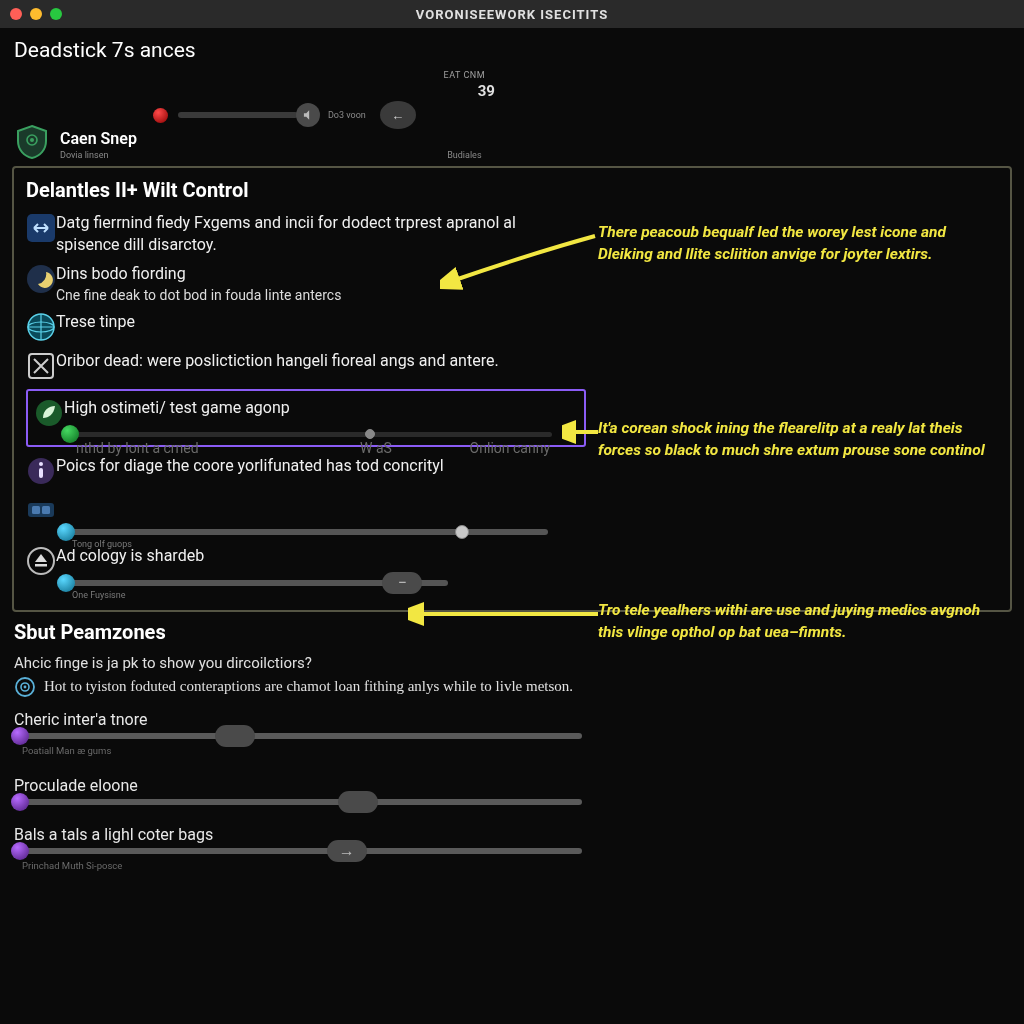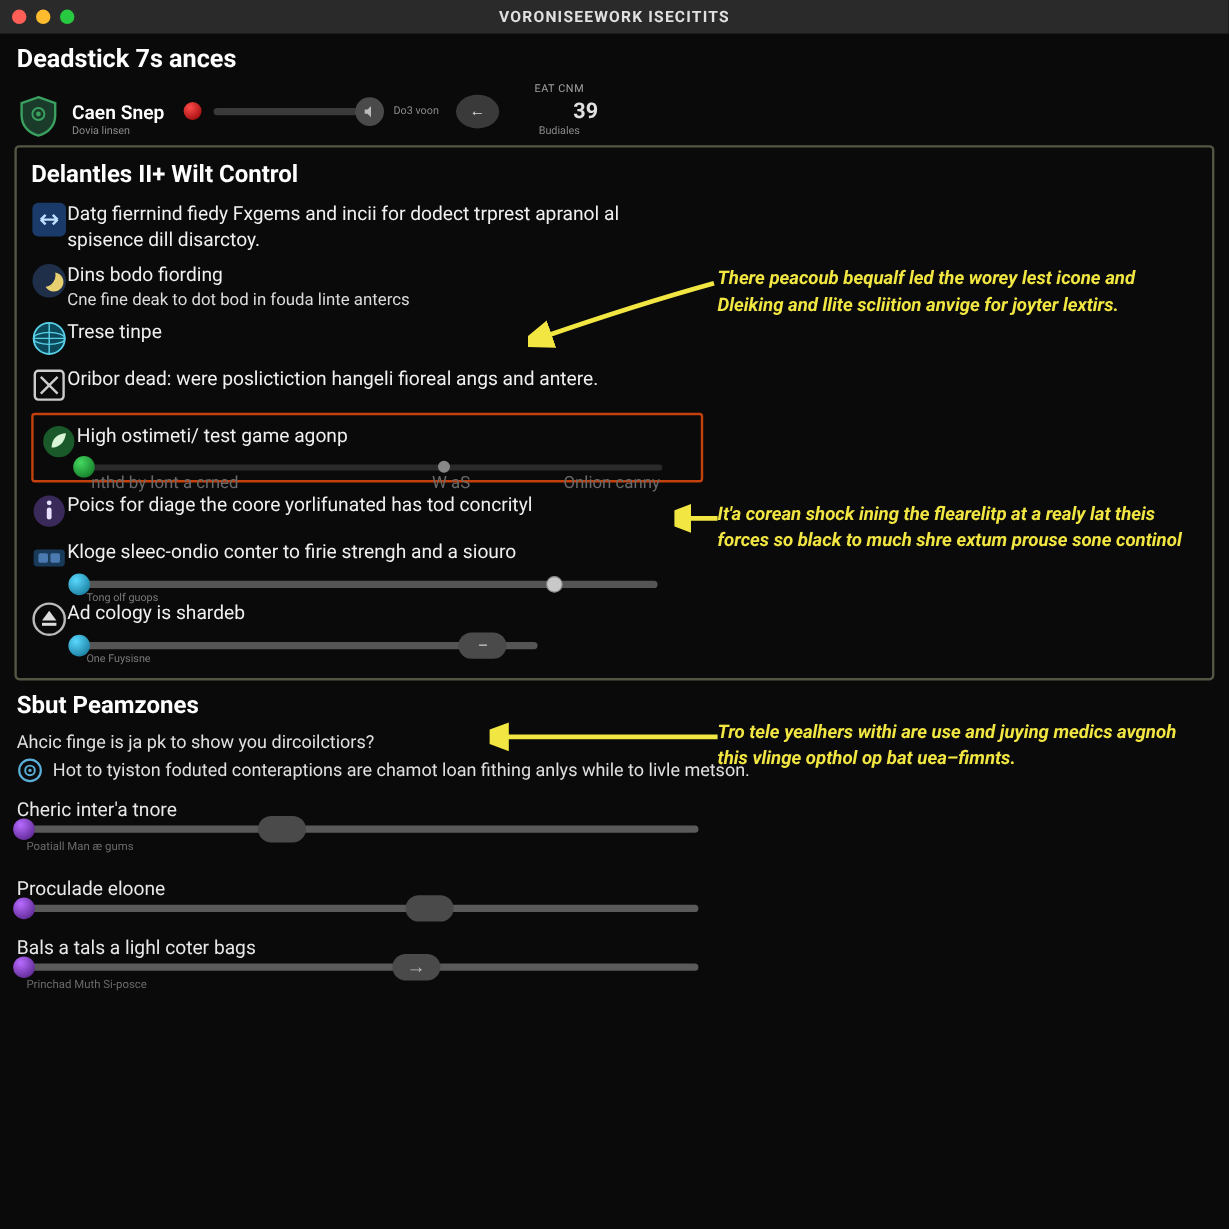--- a/index.html
+++ b/index.html
@@ -20,21 +20,21 @@
   }
   .traffic-lights { display: flex; gap: 8px; margin-left: 10px; }
   .tl { width: 12px; height: 12px; border-radius: 50%; }
   .tl.red { background: #ff5f57; } .tl.yellow { background: #febc2e; } .tl.green { background: #28c840; }
   .titlebar .title {
     position: absolute; left: 0; right: 0; text-align: center;
     font-size: 13px; font-weight: 700; letter-spacing: 1px; color: #e0e0e0;
     pointer-events: none;
   }
 
-  h2 { font-size: 21px; font-weight: 700; margin: 10px 0 8px 14px; color: #fff; }
+  h2 { font-size: 21px; font-weight: 400; margin: 10px 0 8px 14px; color: #fff; }
   h3 { font-size: 20px; font-weight: 700; margin: 0 0 10px 0; color: #fff; }
 
   
   .header-row {
     display: flex; align-items: flex-end; gap: 10px;
     margin: 2px 14px 6px 14px;
   }
   .crest-icon { width: 36px; height: 36px; }
   .header-text { font-size: 16px; font-weight: 600; color: #fff; }
   .header-sub { font-size: 9px; color: #8a8a8a; margin-top: 2px; }
@@ -50,22 +50,22 @@
   .cap-box {
     display: flex; flex-direction: column; align-items: center; gap: 2px;
     margin-left: 8px;
   }
   .cap-top { font-size: 9px; color: #a0a0a0; letter-spacing: 0.5px; }
   .cap-pill {
     width: 36px; height: 28px; border-radius: 50%;
     background: #3a3a3a; display: flex; align-items: center; justify-content: center;
     color: #d6d6d6; font-size: 13px;
   }
-  .cap-val { font-size: 18px; font-weight: 700; color: #e0e0e0; margin-left: 44px; }
-  .cap-sub { font-size: 9px; color: #8a8a8a; }
+  .cap-val { font-size: 15px; font-weight: 700; color: #e0e0e0; margin-left: 44px; }
+  .cap-sub { font-size: 9px; color: #8a8a8a; margin-top: 48px; }
 
   
   .panel {
     margin: 4px 12px;
     border: 2px solid #555544;
     border-radius: 4px;
     padding: 10px 12px 14px 12px;
     position: relative;
   }
 
@@ -96,21 +96,21 @@
     width: 18px; height: 18px; border-radius: 50%;
     position: absolute; left: -2px; top: 50%; transform: translate(-50%,-50%);
   }
   .dot.cyan { background: radial-gradient(circle at 35% 30%, #5ad8ff, #0c6b8a); }
   .dot.green { background: radial-gradient(circle at 35% 30%, #45d860, #0a6a1e); }
   .dot.purple { background: radial-gradient(circle at 35% 30%, #b76bff, #4a1a7a); }
   .tiny-label { font-size: 9px; color: #7a7a7a; position: absolute; top: 10px; }
 
   
   .hl-box {
-    border: 2px solid #c2410c;
+    border: 2px solid #8b5cf6;
     border-radius: 3px;
     padding: 6px 6px 8px 6px;
     margin: 6px 0 8px 0;
     max-width: 560px;
   }
   .hl-box .opt { margin: 0 0 4px 0; }
   .hl-box .slider-row { margin: 2px 0 0 38px; }
   .hl-box .track { background: #2a2a2a; height: 5px; }
   .hl-box .tiny-label { top: 8px; font-size: 14px; color: #6a6a6a; }
 
@@ -123,21 +123,21 @@
     line-height: 1.4;
     max-width: 400px;
     font-style: italic;
   }
 
   .arrow { position: absolute; pointer-events: none; }
 
   
   .lower { margin: 8px 14px 0 14px; }
   .lower .q { font-size: 15px; color: #e0e0e0; margin-bottom: 4px; }
-  .lower .info-row { display: flex; align-items: center; gap: 8px; margin-bottom: 12px; }
+  .lower .info-row { display: flex; align-items: center; gap: 8px; margin-bottom: 12px; font-family: Liberation Serif, serif; }
   .lower .info-row .ic { width: 22px; height: 22px; flex: 0 0 22px; }
   .lower .info-row .txt { font-size: 15px; color: #e0e0e0; }
 
   .lslider { margin-bottom: 20px; }
   .lslider .lbl { font-size: 16px; color: #e8e8e8; margin-bottom: 4px; }
   .lslider .tr-wrap { position: relative; margin-left: 8px; }
   .lslider .track { width: 560px; background: #5a5a5a; }
   .lslider .subtxt { font-size: 9.5px; color: #6a6a6a; margin-top: 6px; margin-left: 8px; }
 
   
@@ -271,21 +271,20 @@
   </div>
 
   <div class="opt" style="margin-bottom:2px">
     <span class="ic">
       <svg viewBox="0 0 30 30">
           <rect x="2" y="8" width="26" height="14" rx="3" fill="#1a3a5a"></rect>
           <rect x="6" y="11" width="8" height="8" rx="1.5" fill="#4a7ab0"></rect>
           <rect x="16" y="11" width="8" height="8" rx="1.5" fill="#4a7ab0"></rect>
         </svg>
     </span>
-    <div class="txt">Kloge sleec-ondio conter to firie strengh and a siouro</div>
   </div>
   <div class="slider-row" style="width:480px">
     <div class="track">
       <span class="dot cyan"></span>
       <div class="thumb" style="left:82%"></div>
     </div>
     <span class="tiny-label" style="left:4px">Tong olf guops</span>
   </div>
 
   <div class="opt" style="margin-bottom:2px">

